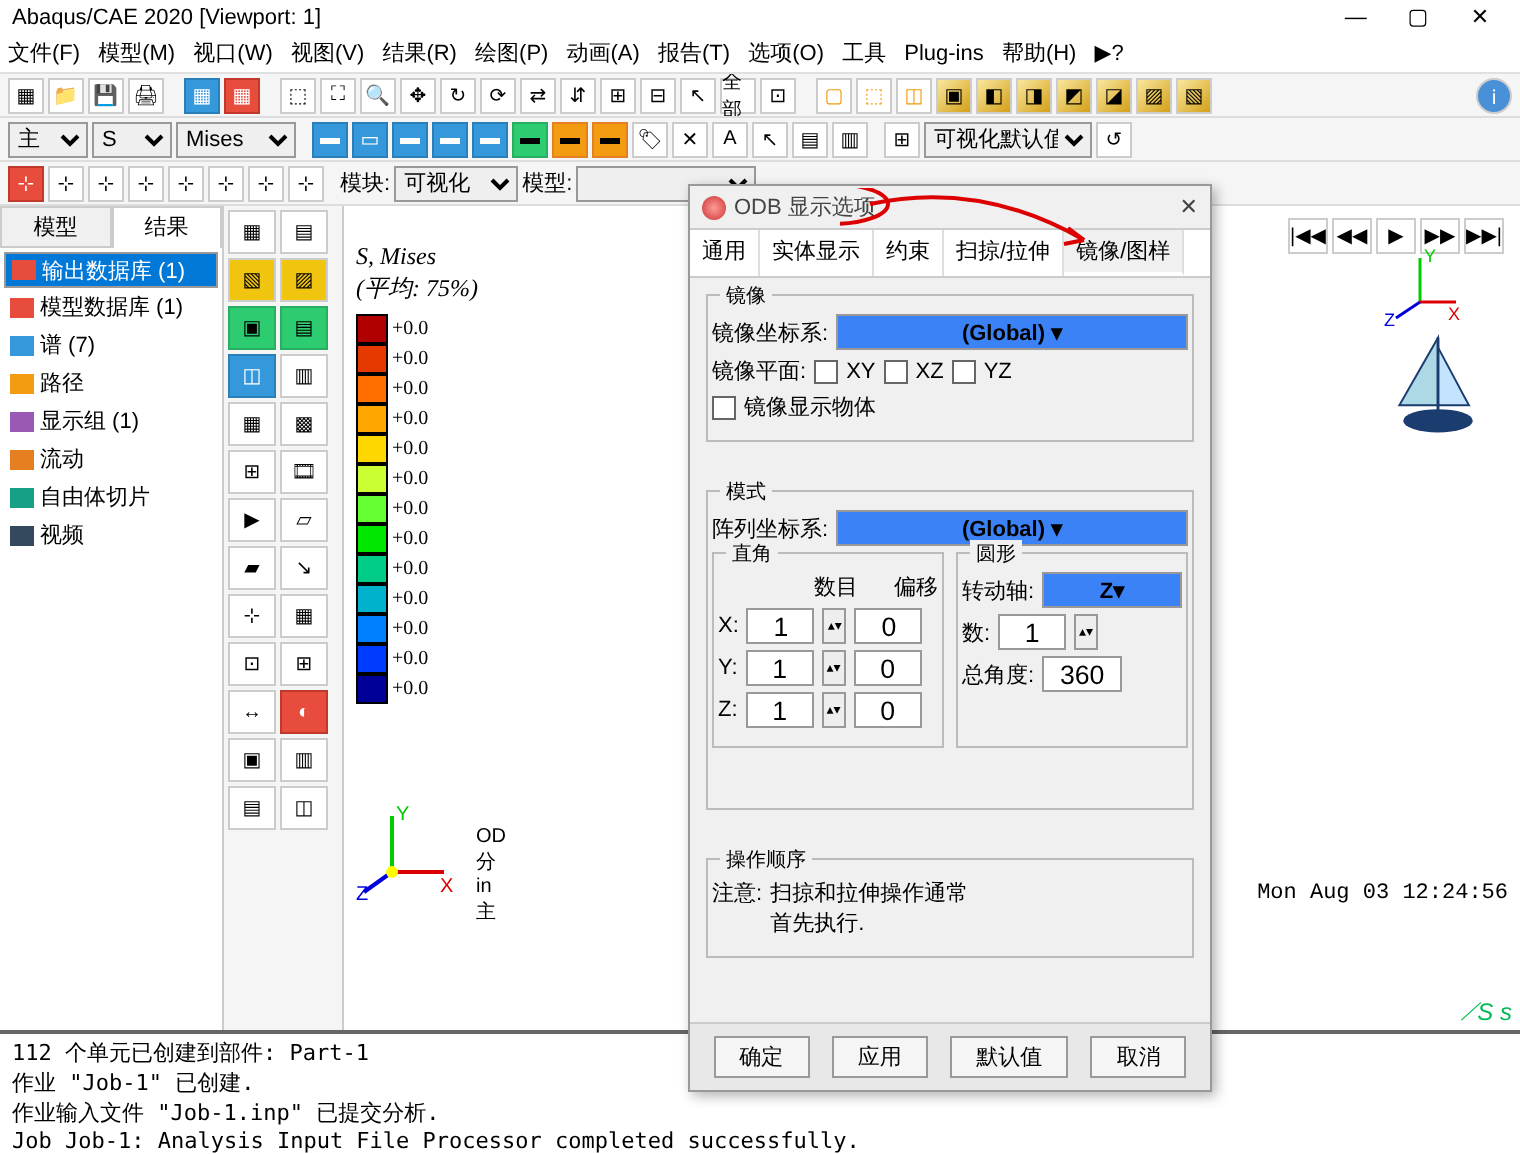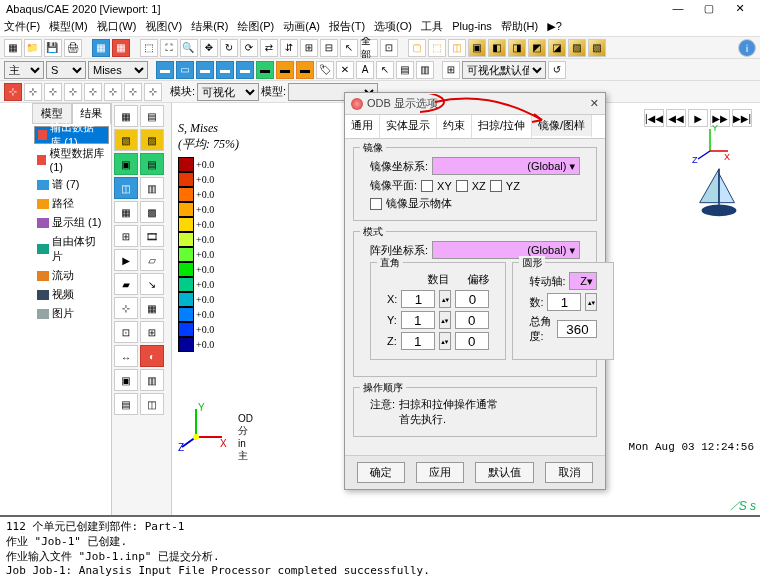--- a/index.html
+++ b/index.html
@@ -11,21 +11,21 @@
 .toolbar-row { background: #f5f5f5; padding: 2px 4px; display: flex; align-items: center; gap: 2px; border-bottom: 1px solid #ddd; height: 22px; overflow: hidden; }
 .tbtn { width: 18px; height: 18px; display: inline-flex; align-items: center; justify-content: center; background: #fff; border: 1px solid #ccc; font-size: 10px; cursor: default; flex-shrink: 0; }
 .tbtn.red { background: #e74c3c; color: #fff; border: 1px solid #c0392b; }
 .tbtn.blue { background: #3498db; color: #fff; border: 1px solid #2980b9; }
 .tbtn.green { background: #2ecc71; border: 1px solid #27ae60; }
 .tbtn.orange { background: #f39c12; border: 1px solid #e67e22; }
 .tbtn.yellow { background: #f1c40f; }
 .tbtn.cube { background: linear-gradient(135deg,#f9e79f,#d4a017); }
 .sel { font-size: 11px; height: 18px; border: 1px solid #999; }
 .main { display: flex; height: 430px; }
-.left-tree { width: 112px; background: #fff; border-right: 1px solid #ccc; padding-left: 32px; }
+.left-tree { width: 112px; background: #fff; border-right: 1px solid #ccc; }
 .left-tree .tabs { display: flex; font-size: 11px; }
 .left-tree .tabs div { flex: 1; text-align: center; padding: 2px; border: 1px solid #ccc; background: #f0f0f0; cursor: default; }
 .left-tree .tabs div.active { background: #fff; border-bottom: none; }
 .tree-items { padding: 2px; font-size: 11px; }
 .tree-items div { padding: 2px 3px; cursor: default; display: flex; align-items: center; gap: 3px; }
 .tree-items div.sel { background: #0078d7; color: #fff; }
 .tree-items .ic { width: 12px; height: 10px; display: inline-block; }
 .ic-db { background: #e74c3c; }
 .ic-sp { background: #3498db; }
 .ic-xy { background: #2ecc71; }
@@ -48,25 +48,25 @@
 .boat-img { position: absolute; right: 12px; top: 60px; width: 58px; height: 60px; }
 .playback { position: absolute; top: 6px; right: 8px; display: flex; gap: 2px; }
 .playback .tbtn { width: 20px; height: 18px; }
 .dialog { position: absolute; top: 92px; left: 344px; width: 262px; background: #f0f0f0; border: 1px solid #999; box-shadow: 2px 2px 6px rgba(0,0,0,.3); font-size: 11px; z-index: 10; }
 .dialog .dtitle { padding: 3px 6px; display: flex; align-items: center; justify-content: space-between; border-bottom: 1px solid #ccc; color: #444; text-align: right; }
 .dialog .dtitle .dicon { width: 12px; height: 12px; border-radius: 50%; background: radial-gradient(#f99,#c33); margin-right: 4px; }
 .dialog .dtabs { display: flex; background: #fff; border-bottom: 1px solid #ccc; }
 .dialog .dtabs div { padding: 3px 6px; font-size: 11px; cursor: default; border-right: 1px solid #ddd; }
 .dialog .dtabs div.active { border-bottom: 2px solid #fff; background: #f0f0f0; font-weight: normal; }
 .dialog .body { padding: 8px; }
-.group { border: 1px solid #bbb; padding: 6px 16px; margin-bottom: 10px; position: relative; background: #f0f0f0; }
+.group { border: 1px solid #bbb; padding: 6px 2px; margin-bottom: 24px; position: relative; background: #f0f0f0; }
 .group-title { position: absolute; top: -7px; left: 6px; background: #f0f0f0; padding: 0 3px; font-size: 10px; }
 .row { display: flex; align-items: center; gap: 4px; margin: 3px 0; }
 .row label { font-size: 11px; }
-.combo { flex: 1; height: 18px; border: 1px solid #999; background: #f0abfc; font-size: 11px; text-align: right; padding: 0 4px; }
+.combo { flex: 1; height: 18px; border: 1px solid #999; background: #3b82f6; font-size: 11px; text-align: center; padding: 0 4px; font-weight: bold; }
 .chk { width: 12px; height: 12px; border: 1px solid #666; background: #fff; }
 .two-col { display: flex; gap: 6px; }
 .two-col> .group { flex: 1; }
 .numin { width: 34px; height: 18px; border: 1px solid #999; text-align: center; background: #fff; }
 .spin { width: 12px; height: 18px; background: #eee; border: 1px solid #999; display: inline-flex; flex-direction: column; justify-content: center; font-size: 7px; line-height: 7px; text-align: center; }
 .dlg-btns { display: flex; justify-content: space-around; padding: 6px; border-top: 1px solid #ccc; background: #e8e8e8; }
 .dlg-btns button { font-size: 11px; padding: 2px 12px; background: #f5f5f5; border: 1px solid #999; cursor: default; }
 .annotation { position: absolute; top: 94px; left: 420px; pointer-events: none; z-index: 20; }
 .console { position: absolute; bottom: 0; left: 0; right: 0; height: 62px; font-family: monospace; font-size: 11px; padding: 2px 6px; border-top: 2px solid #666; background: #fff; overflow: hidden; white-space: pre; }
 .logo-btn { position: absolute; right: 4px; bottom: 64px; font-style: italic; color: #0b5; font-size: 12px; }
@@ -198,34 +198,30 @@
         </div>
         <div>
           <span class="ic ic-pth"></span>
           <span>路径</span>
         </div>
         <div>
           <span class="ic ic-dis"></span>
           <span>显示组 (1)</span>
         </div>
         <div>
+          <span class="ic ic-flw"></span>
+          <span>流动</span>
+        </div>
+        <div>
           <span class="ic ic-cut"></span>
           <span>自由体切片</span>
         </div>
         <div>
-          <span class="ic ic-flw"></span>
-          <span>流动</span>
-        </div>
-        <div>
           <span class="ic ic-vid"></span>
           <span>视频</span>
-        </div>
-        <div>
-          <span class="ic ic-img"></span>
-          <span>图片</span>
         </div>
       </div>
   </div>
 
   <div class="palette">
     <span class="tbtn">▦</span>
     <span class="tbtn">▤</span>
     <span class="tbtn yellow">▧</span>
     <span class="tbtn yellow">▨</span>
     <span class="tbtn green">▣</span>

